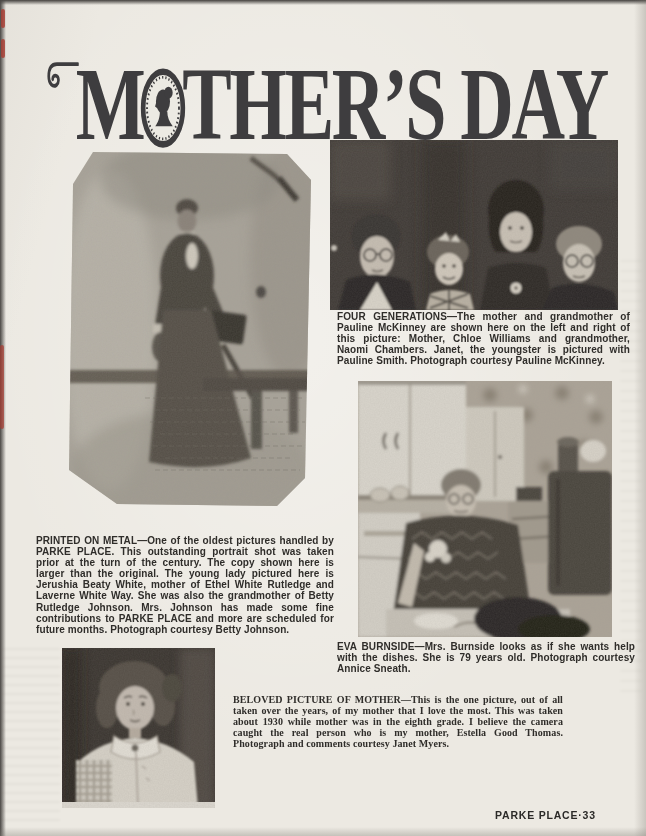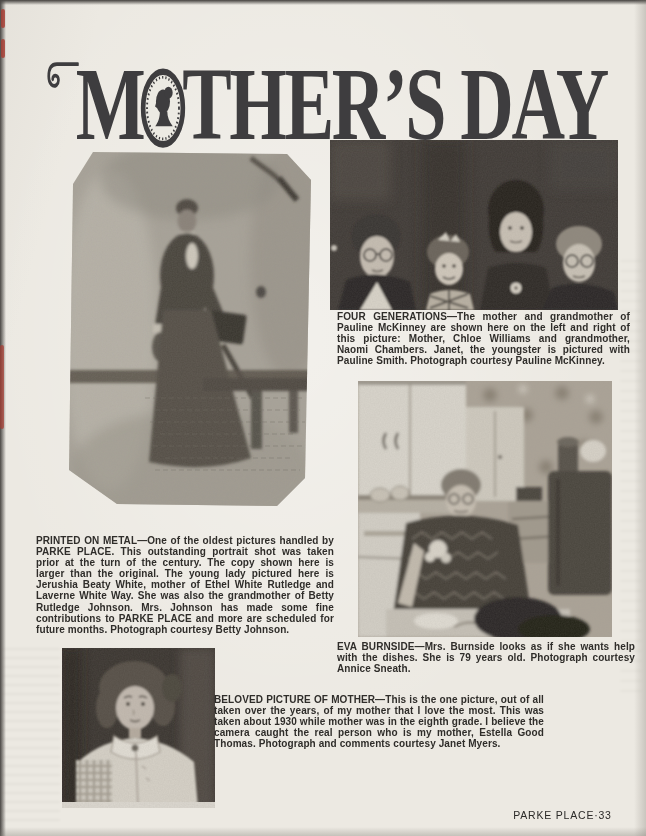--- a/index.html
+++ b/index.html
@@ -46,24 +46,24 @@
   .photo-fourgen{left:330px;top:140px;width:288px;height:170px;}
   .photo-kitchen{left:358px;top:381px;width:254px;height:256px;}
   .photo-girl{left:62px;top:648px;width:153px;height:160px;}
   figure svg{display:block;}
   
   .caption{position:absolute;font-weight:700;font-size:10px;line-height:11.1px;
     letter-spacing:.1px;color:#2f2d2a;text-align:justify;margin:0;}
   .caption-printed{left:36px;top:535px;width:298px;}
   .caption-fourgen{left:337px;top:311px;width:293px;}
   .caption-eva{left:337px;top:641px;width:298px;}
-  .caption-beloved{left:214px;top:694px;width:330px;}
-  
-  .folio{position:absolute;left:495px;top:809px;width:135px;text-align:center;
-    font-weight:400;font-size:10.5px;letter-spacing:.8px;color:#2b2a28;}
+  .caption-beloved{left:233px;top:694px;width:330px;font-family:Liberation Serif, serif;}
+  
+  .folio{position:absolute;left:495px;top:809px;width:135px;text-align:left;
+    font-weight:700;font-size:10.5px;letter-spacing:.8px;color:#2b2a28;}
 </style>
 </head>
 <body>
 
 <div class="page">
 
   <div class="edge-top"></div>
   <div class="edge-left"></div>
   <div class="edge-right"></div>
   <div class="edge-bottom"></div>

